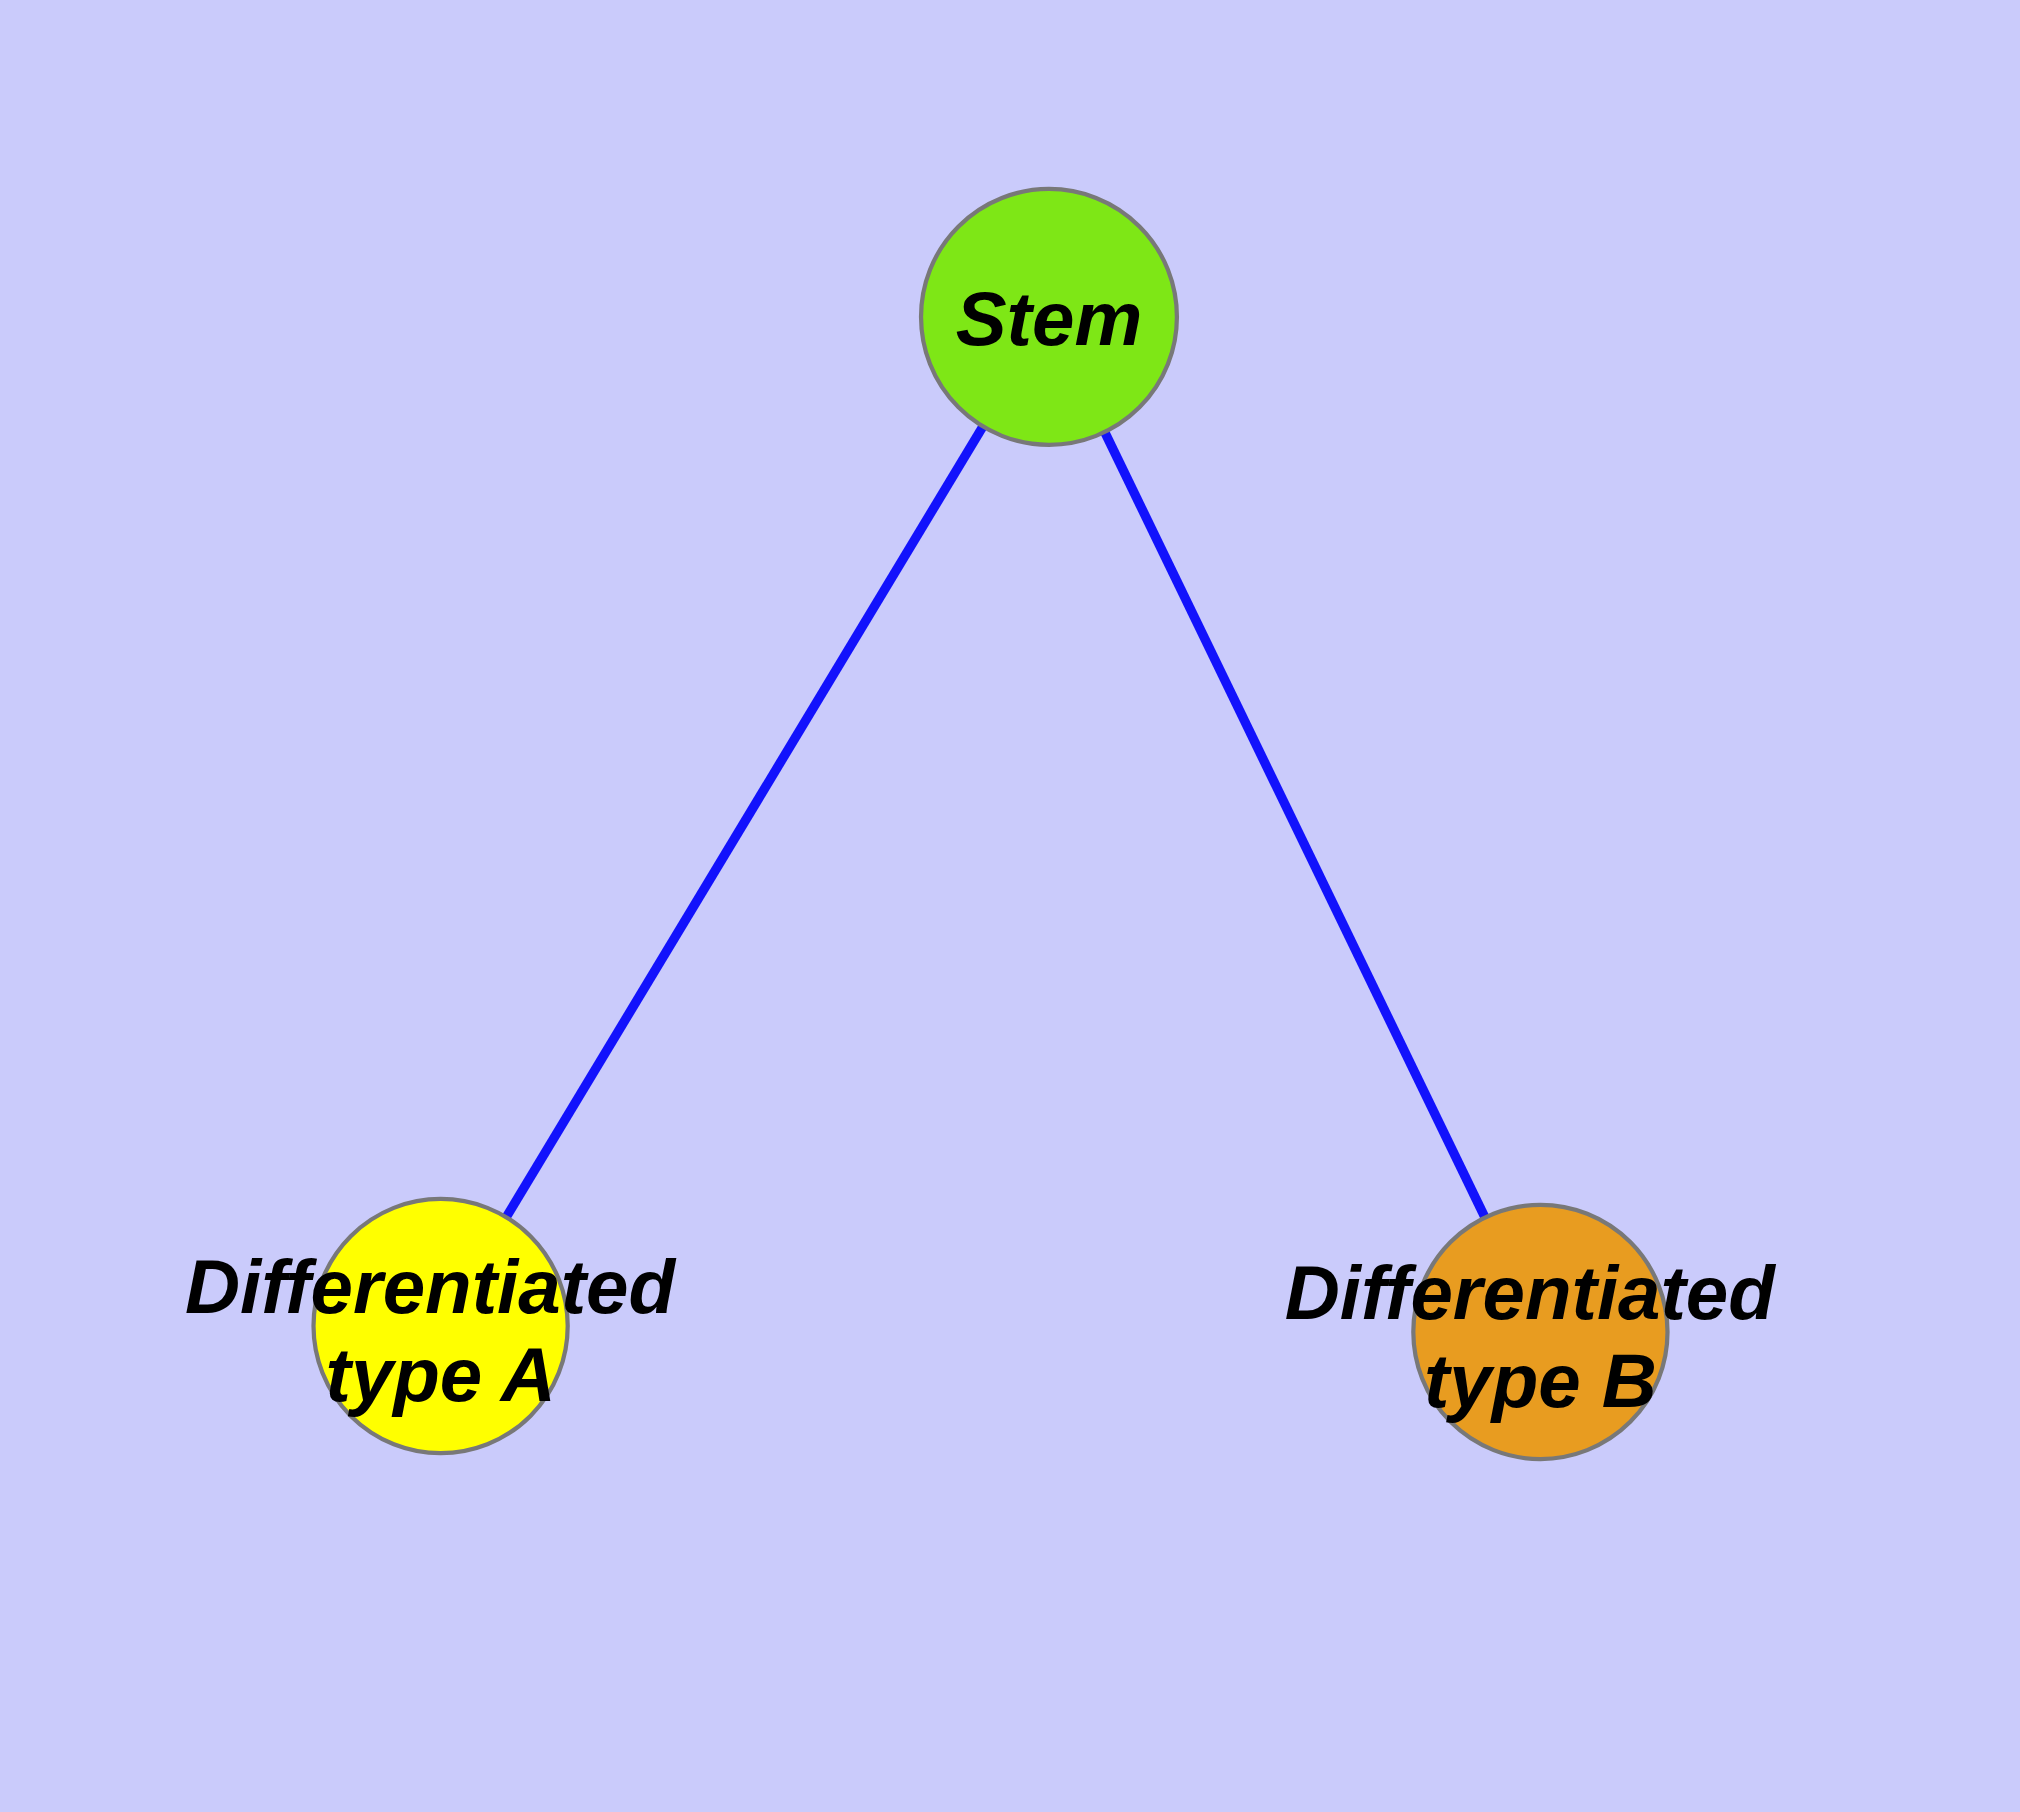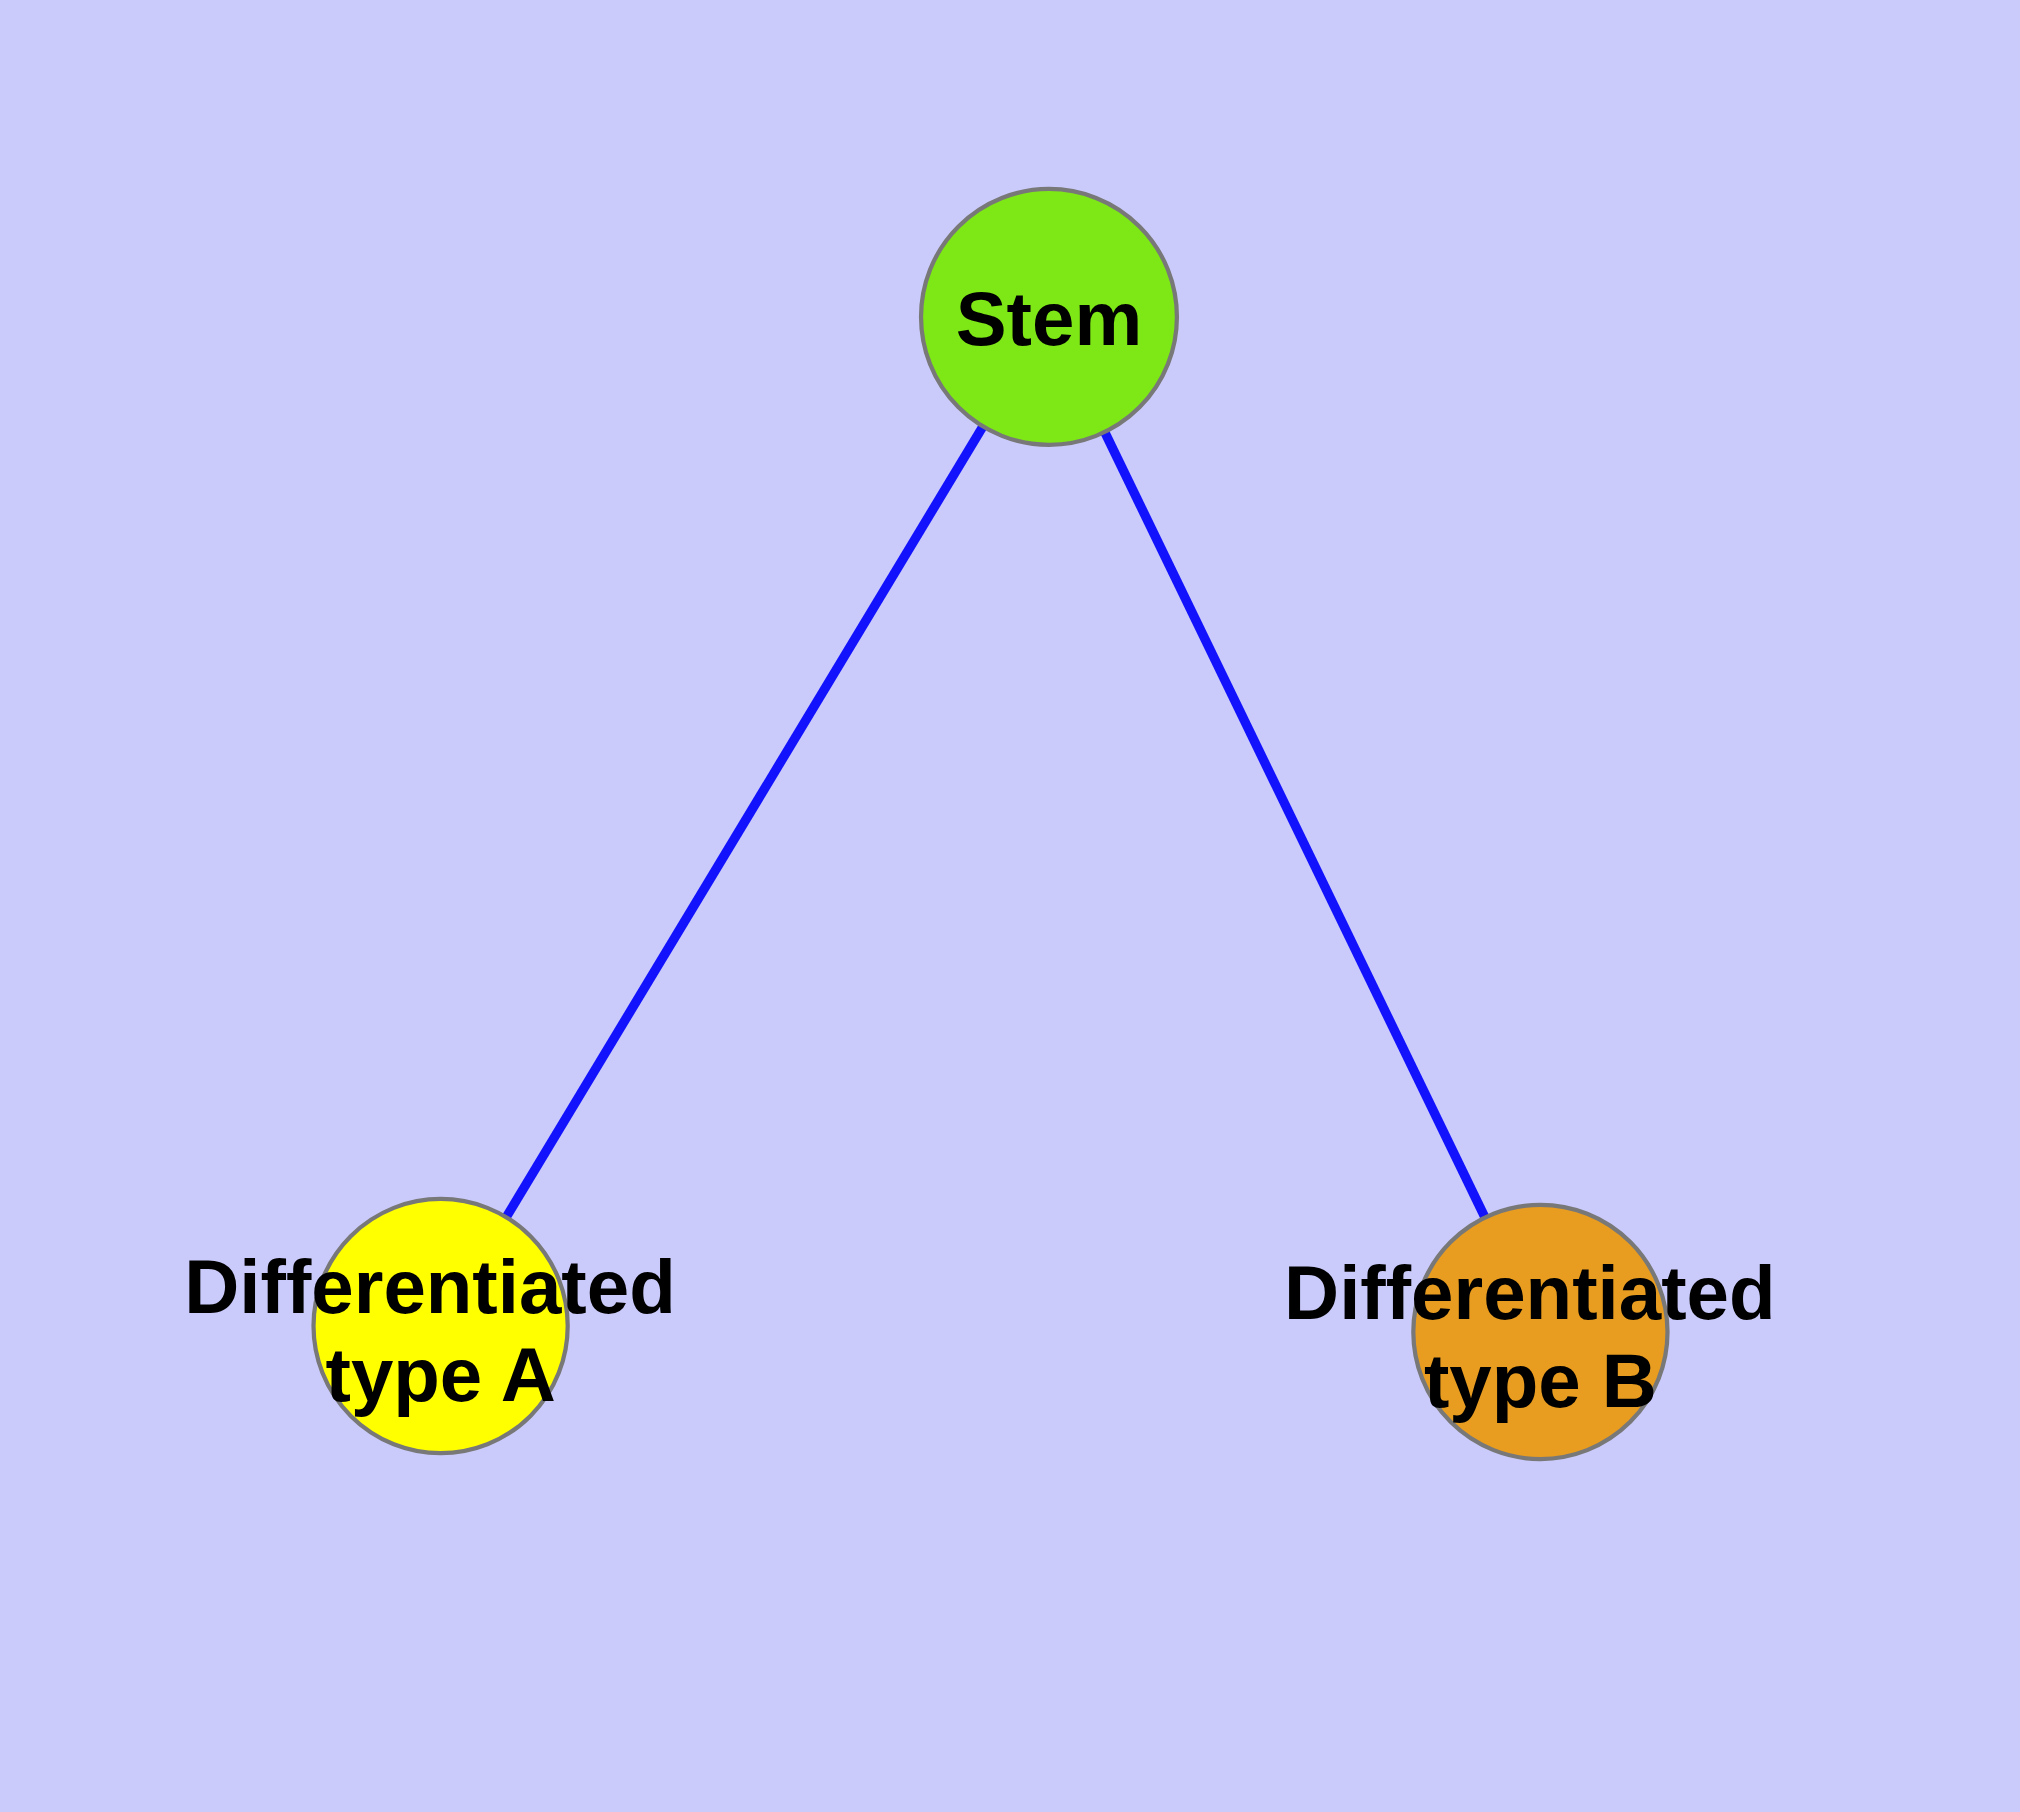--- a/index.html
+++ b/index.html
@@ -7,20 +7,21 @@
     padding: 0;
   }
   body {
     font-family: "Liberation Sans", sans-serif;
   }
   .stage {
     width: 2021px;
     height: 1592px;
     max-width: 100%;
     position: relative;
+    font-style: italic;
   }
   .stage svg {
     display: block;
     width: 100%;
     height: auto;
   }
   .node-label {
     font-family: "Liberation Sans", "DejaVu Sans", sans-serif;
     font-weight: bold;
     font-size: 90px;

